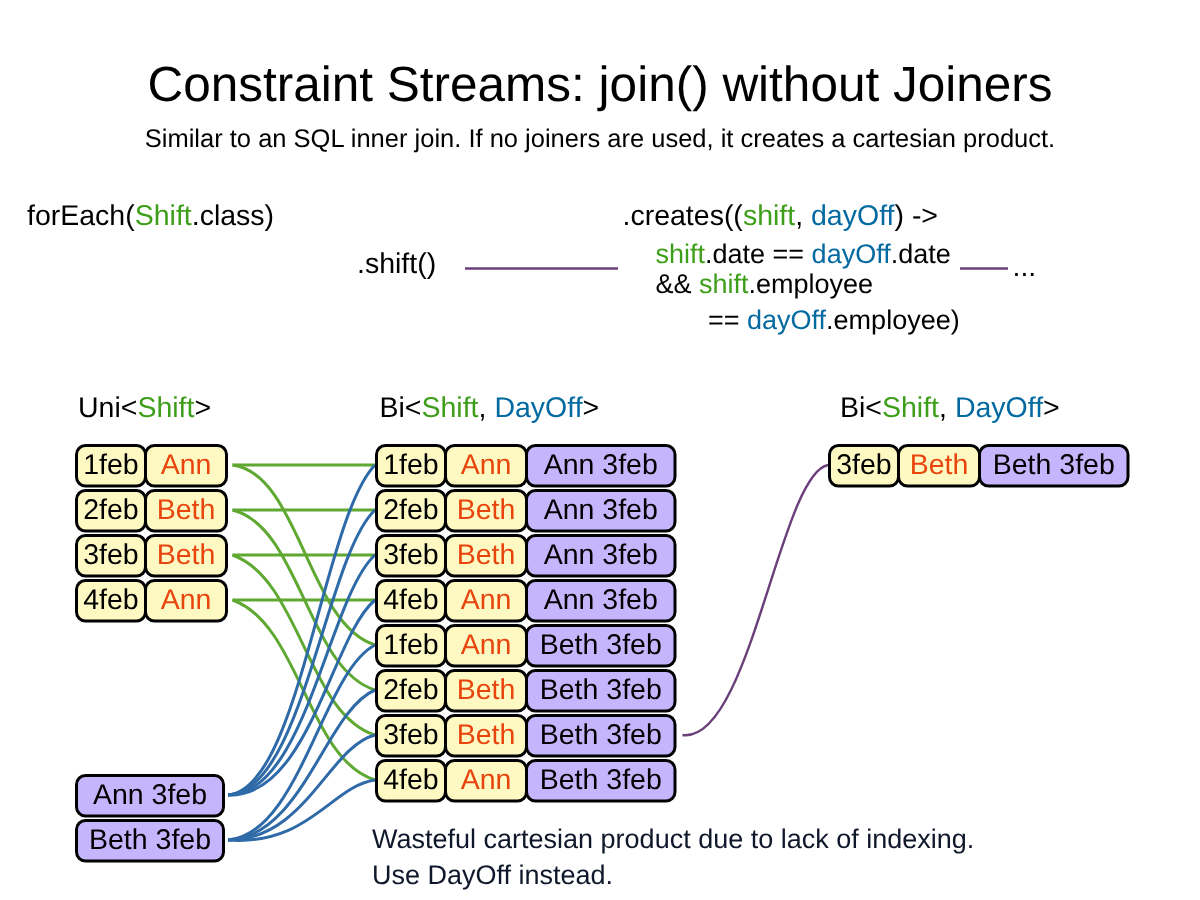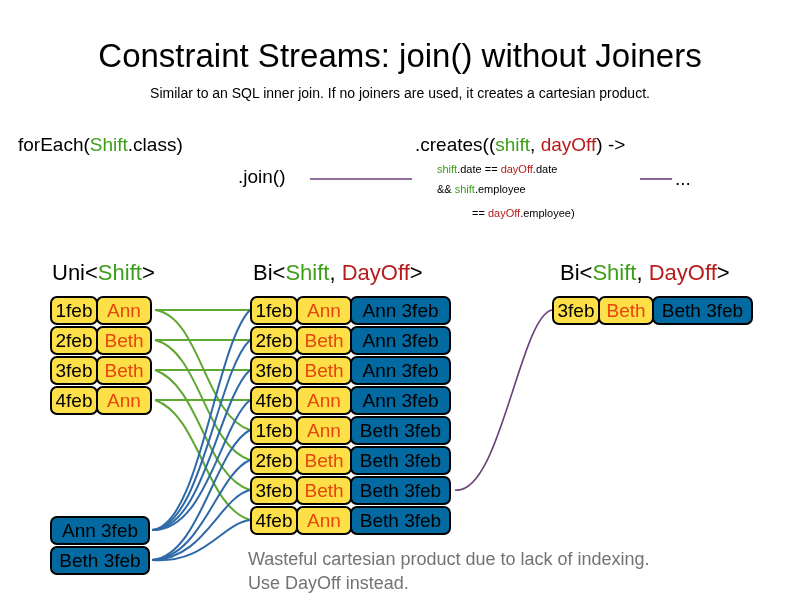--- a/index.html
+++ b/index.html
@@ -30,48 +30,48 @@
     text-align: center;
     font-size: 33px;
     line-height: 40px;
     color: #000;
     white-space: nowrap;
   }
   #subtitle {
     left: 0; top: 68px;
     width: 800px;
     text-align: center;
-    font-size: 14px;
+    font-size: 17px;
     line-height: 18px;
     color: #000;
     white-space: nowrap;
   }
 
   
   .code {
     font-size: 19px;
     line-height: 22px;
     white-space: nowrap;
     color: #000;
   }
-  .code.small { font-size: 11px; }
+  .code.small { font-size: 18px; }
   .shift   { color: #3d9e19; }
-  .dayoff  { color: #b91c1c; }
+  .dayoff  { color: #0369a1; }
   #forEachShift  { left: 18px;  top: 118px; }
   #forEachDayOff { left: 18px;  top: 178px; }
   #joinLabel     { left: 238px; top: 150px; }
   #filterLine1   { left: 415px; top: 118px; }
   #filterLine2   { left: 437px; top: 142px; }
   #filterLine3   { left: 437px; top: 162px; }
   #filterLine4   { left: 472px; top: 186px; }
   #ellipsis      { left: 675px; top: 152px; font-size: 19px; color: #000; }
 
   
   .colhead {
-    font-size: 22px;
+    font-size: 19px;
     line-height: 22px;
     white-space: nowrap;
     color: #000;
   }
   #head-uni-shift   { left: 52px;  top: 246px; }
   #head-bi-mid      { left: 253px; top: 246px; }
   #head-bi-right    { left: 560px; top: 246px; }
   #head-uni-dayoff  { left: 38px;  top: 465px; }
 
   
@@ -85,22 +85,22 @@
     border: 2px solid #000000;
     border-radius: 7px;
     display: flex;
     align-items: center;
     justify-content: center;
     font-size: 19px;
     line-height: 19px;
     white-space: nowrap;
     overflow: hidden;
   }
-  .seg.green { background: #fde047; text-align: center; }
-  .seg.blue  { background: #0369a1; }
+  .seg.green { background: #fef9c3; text-align: center; }
+  .seg.blue  { background: #c4b5fd; }
   .seg.date  { color: #000000; }
   .seg.emp   { color: #e8450d; }
   .seg.doff  { color: #000000; }
   .seg + .seg { margin-left: -2px; }
 
   
   #col-shift { left: 50px; top: 280px; }
   #col-shift .seg.date { width: 48px; }
   #col-shift .seg.emp  { width: 56px; }
   #col-shift .card { margin-bottom: 1px; }
@@ -121,21 +121,21 @@
   #col-result { left: 552px; top: 280px; }
   #col-result .seg.date { width: 48px; }
   #col-result .seg.emp  { width: 56px; }
   #col-result .seg.doff { width: 101px; }
 
   
   #note {
     left: 248px; top: 531px;
     font-size: 18px;
     line-height: 24px;
-    color: #737373;
+    color: #0f172a;
     white-space: nowrap;
   }
 
   
   #wires {
     position: absolute;
     left: 0; top: 0;
     width: 800px; height: 600px;
     pointer-events: none;
   }
@@ -144,21 +144,21 @@
 <body>
 
 <div id="stage">
 
   <div class="abs" id="title">Constraint Streams: join() without Joiners</div>
   <div class="abs" id="subtitle">Similar to an SQL inner join. If no joiners are used, it creates a cartesian product.</div>
 
   <div class="abs code" id="forEachShift"><span>forEach(</span><span class="shift">Shift</span><span>.class)</span></div>
 
 
-  <div class="abs code" id="joinLabel">.join()</div>
+  <div class="abs code" id="joinLabel">.shift()</div>
 
   <div class="abs code" id="filterLine1"><span>.creates((</span><span class="shift small">shift</span><span class="small">, </span><span class="dayoff small">dayOff</span><span class="small">) -&gt;</span></div>
 
   <div class="abs code small" id="filterLine2"><span class="shift">shift</span><span>.date == </span><span class="dayoff">dayOff</span><span>.date</span></div>
 
   <div class="abs code small" id="filterLine4"><span>== </span><span class="dayoff">dayOff</span><span>.employee)</span></div>
 
   <div class="abs code small" id="filterLine3"><span>&amp;&amp; </span><span class="shift">shift</span><span>.employee</span></div>
 
   <div class="abs" id="ellipsis">...</div>

